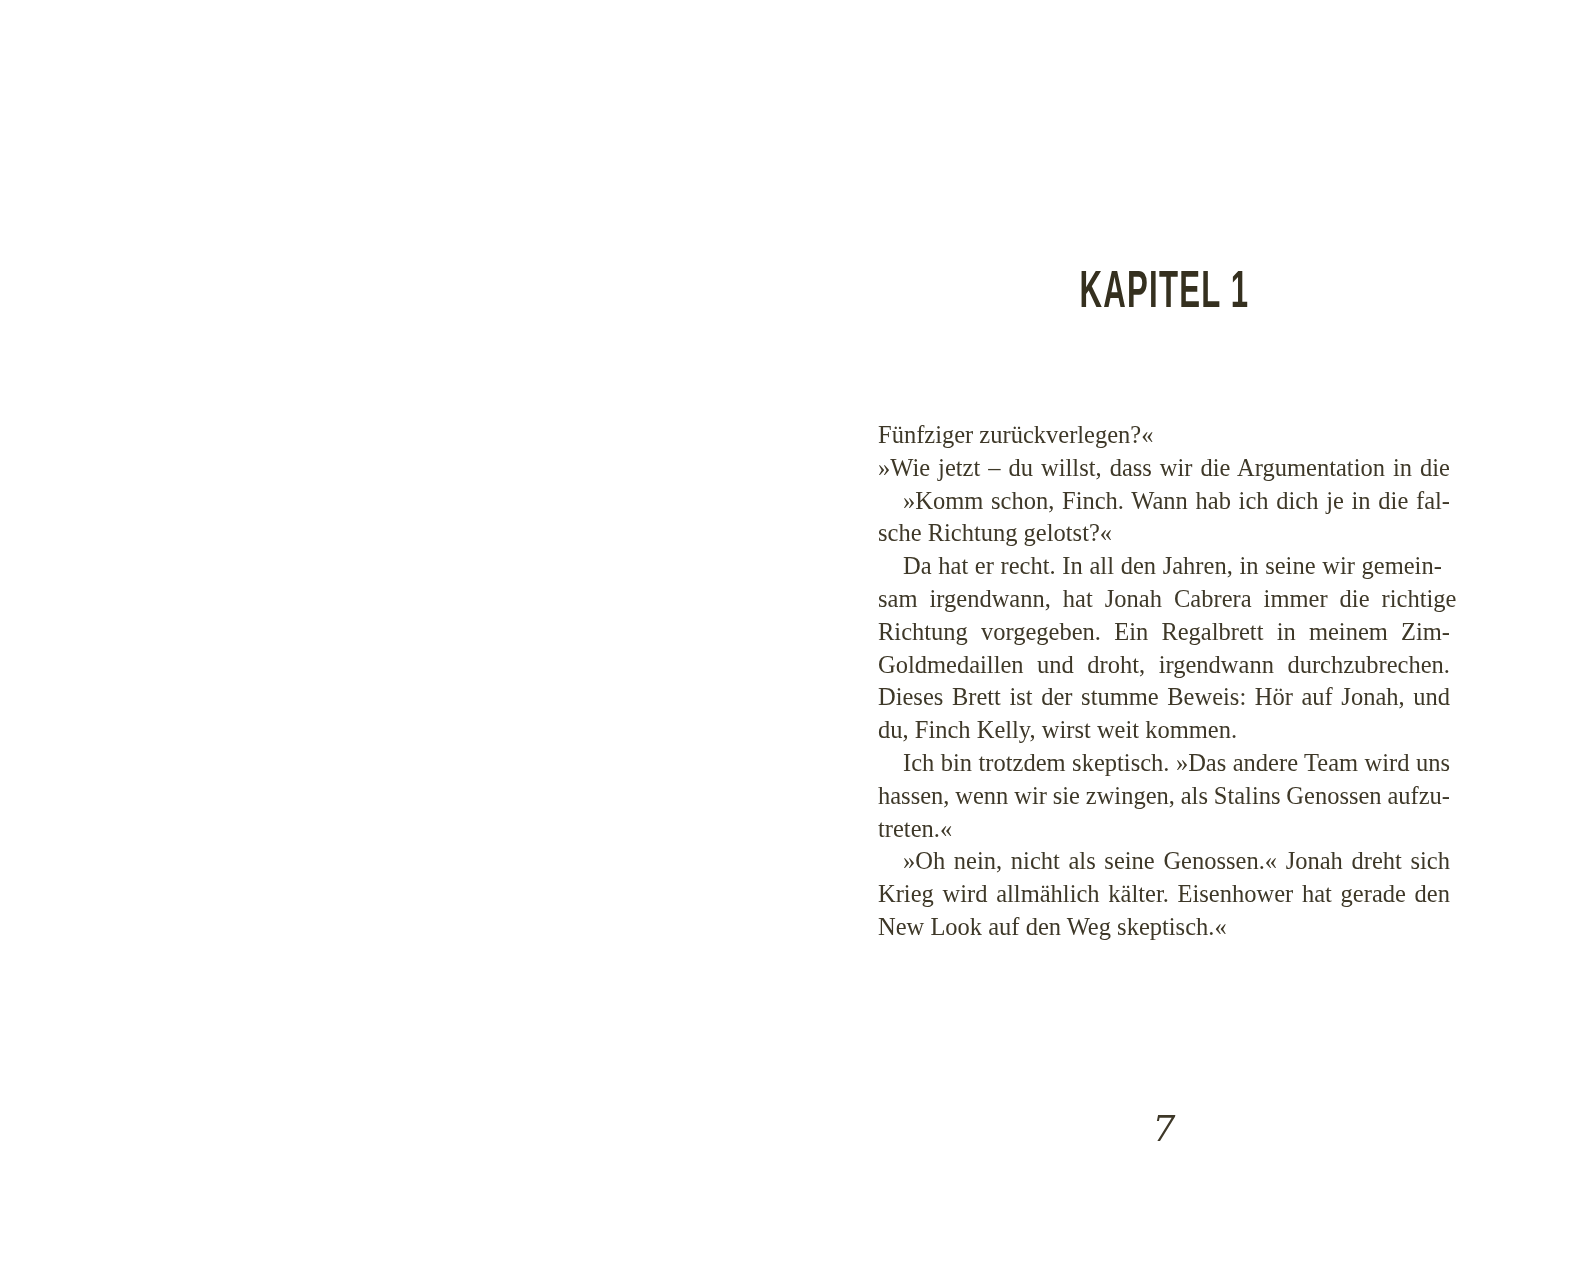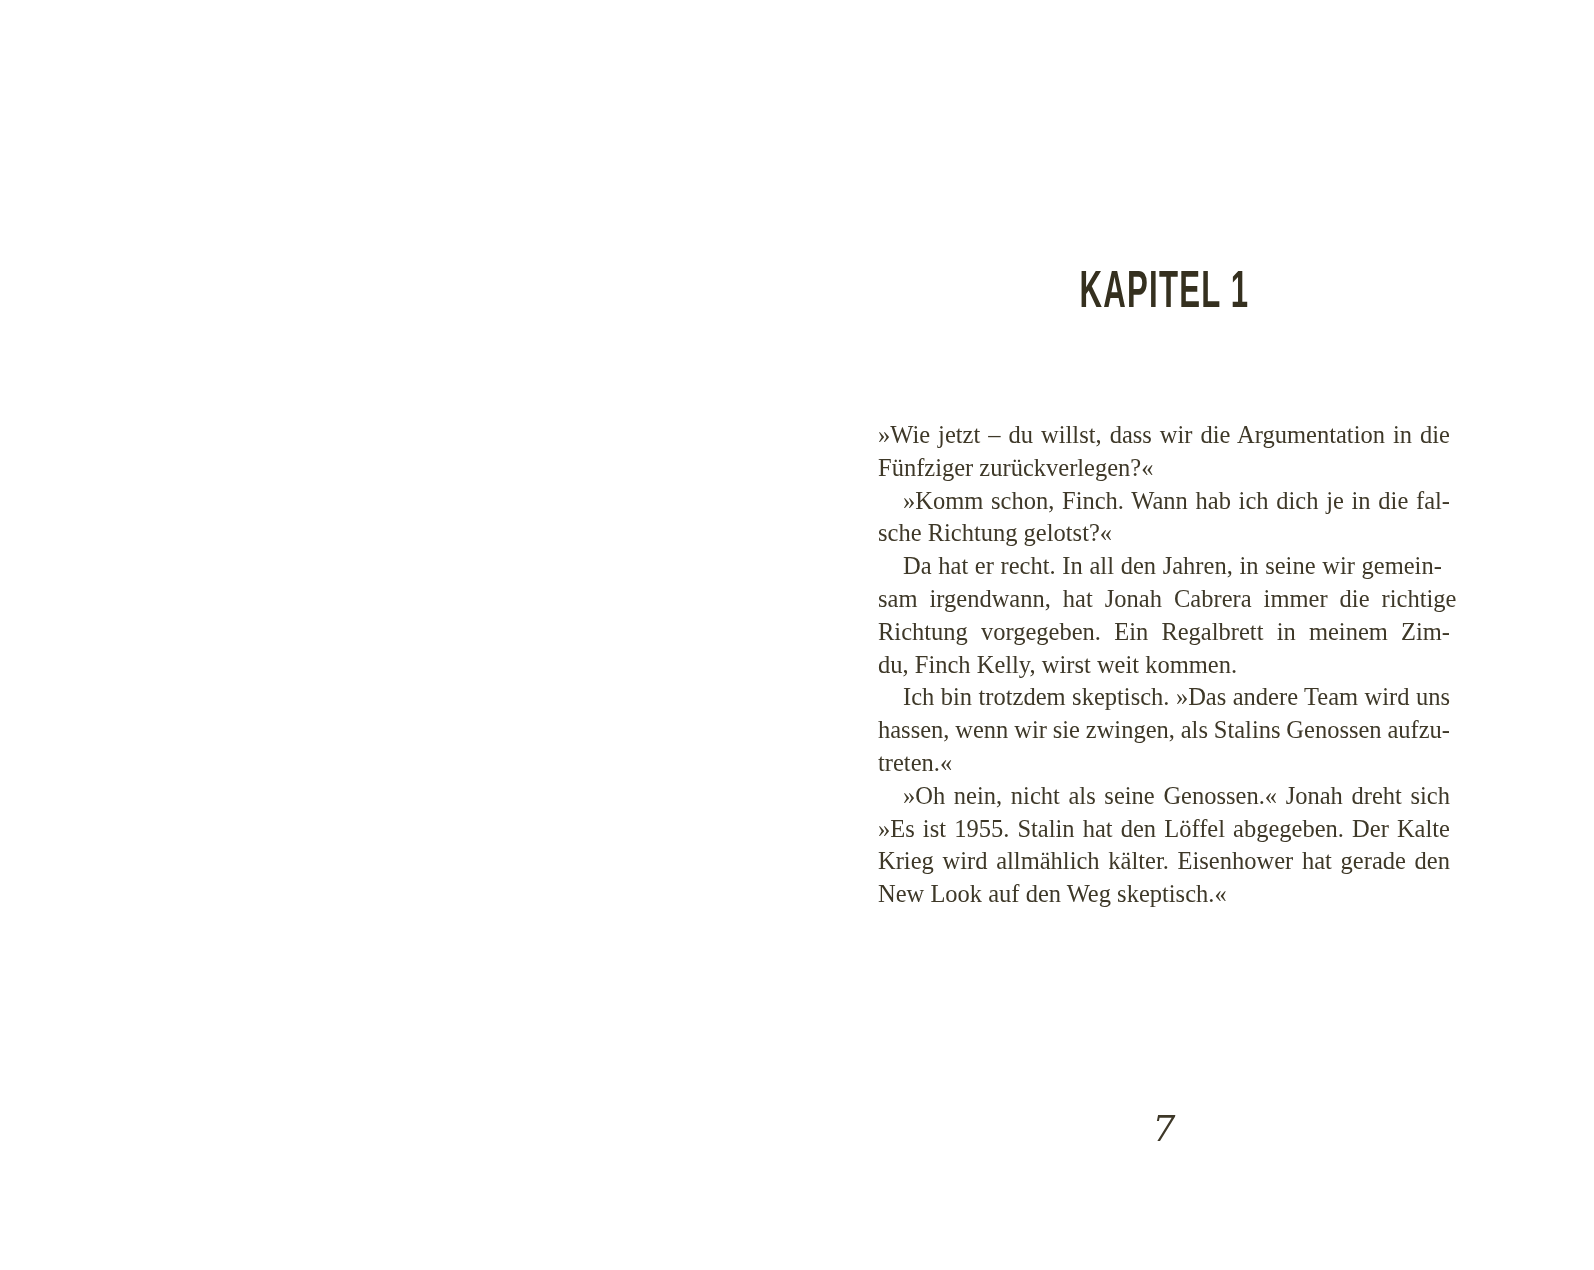--- a/index.html
+++ b/index.html
@@ -64,32 +64,33 @@
 </head>
 <body>
 
 <div class="book-page" style="background: rgb(255, 255, 255);">
 
   <div class="chapter-heading" style="color: rgb(53, 48, 31);">
     <span class="heading-inner">KAPITEL 1</span>
   </div>
 
   <div class="body-text" style="color: rgb(62, 56, 40);">
+      <div class="line ragged"><span>Fünfziger zurückverlegen?«</span></div>
       <div class="line justified"><span style="word-spacing: 1.88594px;">»Wie jetzt – du willst, dass wir die Argumentation in die</span></div>
-      <div class="line ragged"><span>Fünfziger zurückverlegen?«</span></div>
       <div class="line indent justified"><span style="word-spacing: 1.59688px;">»Komm schon, Finch. Wann hab ich dich je in die fal-</span></div>
       <div class="line ragged"><span>sche Richtung gelotst?«</span></div>
       <div class="line indent justified"><span style="word-spacing: 0.56108px;">Da hat er recht. In all den Jahren, in seine wir gemein-</span></div>
       <div class="line justified"><span style="word-spacing: 5.90848px;">sam irgendwann, hat Jonah Cabrera immer die richtige</span></div>
       <div class="line justified"><span style="word-spacing: 7.07031px;">Richtung vorgegeben. Ein Regalbrett in meinem Zim-</span></div>
+      <div class="line justified"><span style="word-spacing: 7.37891px;">Goldmedaillen und droht, irgendwann durchzubrechen.</span></div>
+      <div class="line justified"><span style="word-spacing: 2.46701px;">Dieses Brett ist der stumme Beweis: Hör auf Jonah, und</span></div>
       <div class="line ragged"><span>du, Finch Kelly, wirst weit kommen.</span></div>
       <div class="line indent justified"><span style="word-spacing: 0.353516px;">Ich bin trotzdem skeptisch. »Das andere Team wird uns</span></div>
       <div class="line justified"><span style="word-spacing: -0.283203px;">hassen, wenn wir sie zwingen, als Stalins Genossen aufzu-</span></div>
       <div class="line ragged"><span>treten.«</span></div>
       <div class="line indent justified"><span style="word-spacing: 2.54297px;">»Oh nein, nicht als seine Genossen.« Jonah dreht sich</span></div>
-      <div class="line justified"><span style="word-spacing: 1.99306px;">»Es ist 1955. Stalin hat den Löffel abgegeben. Der Kalte</span></div>
       <div class="line justified"><span style="word-spacing: 2.60491px;">Krieg wird allmählich kälter. Eisenhower hat gerade den</span></div>
       <div class="line ragged"><span>New Look auf den Weg skeptisch.«</span></div>
     </div>
 
   <div class="page-number" style="color: rgb(62, 56, 40);">7</div>
 
 </div>
 
 </body></html>

